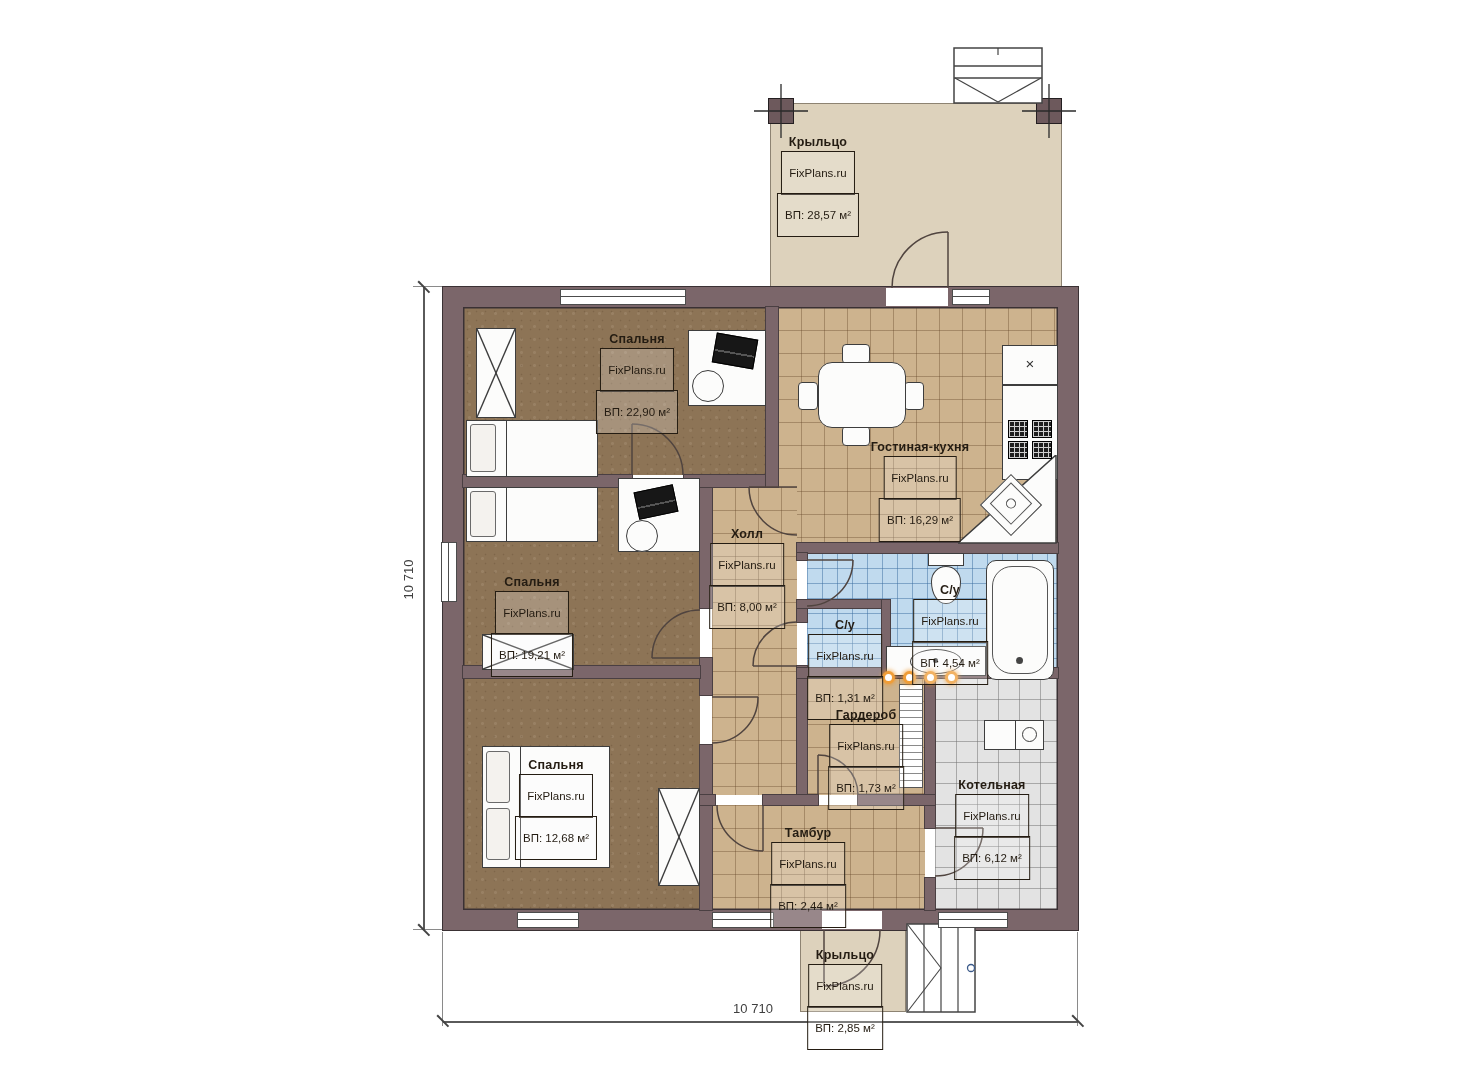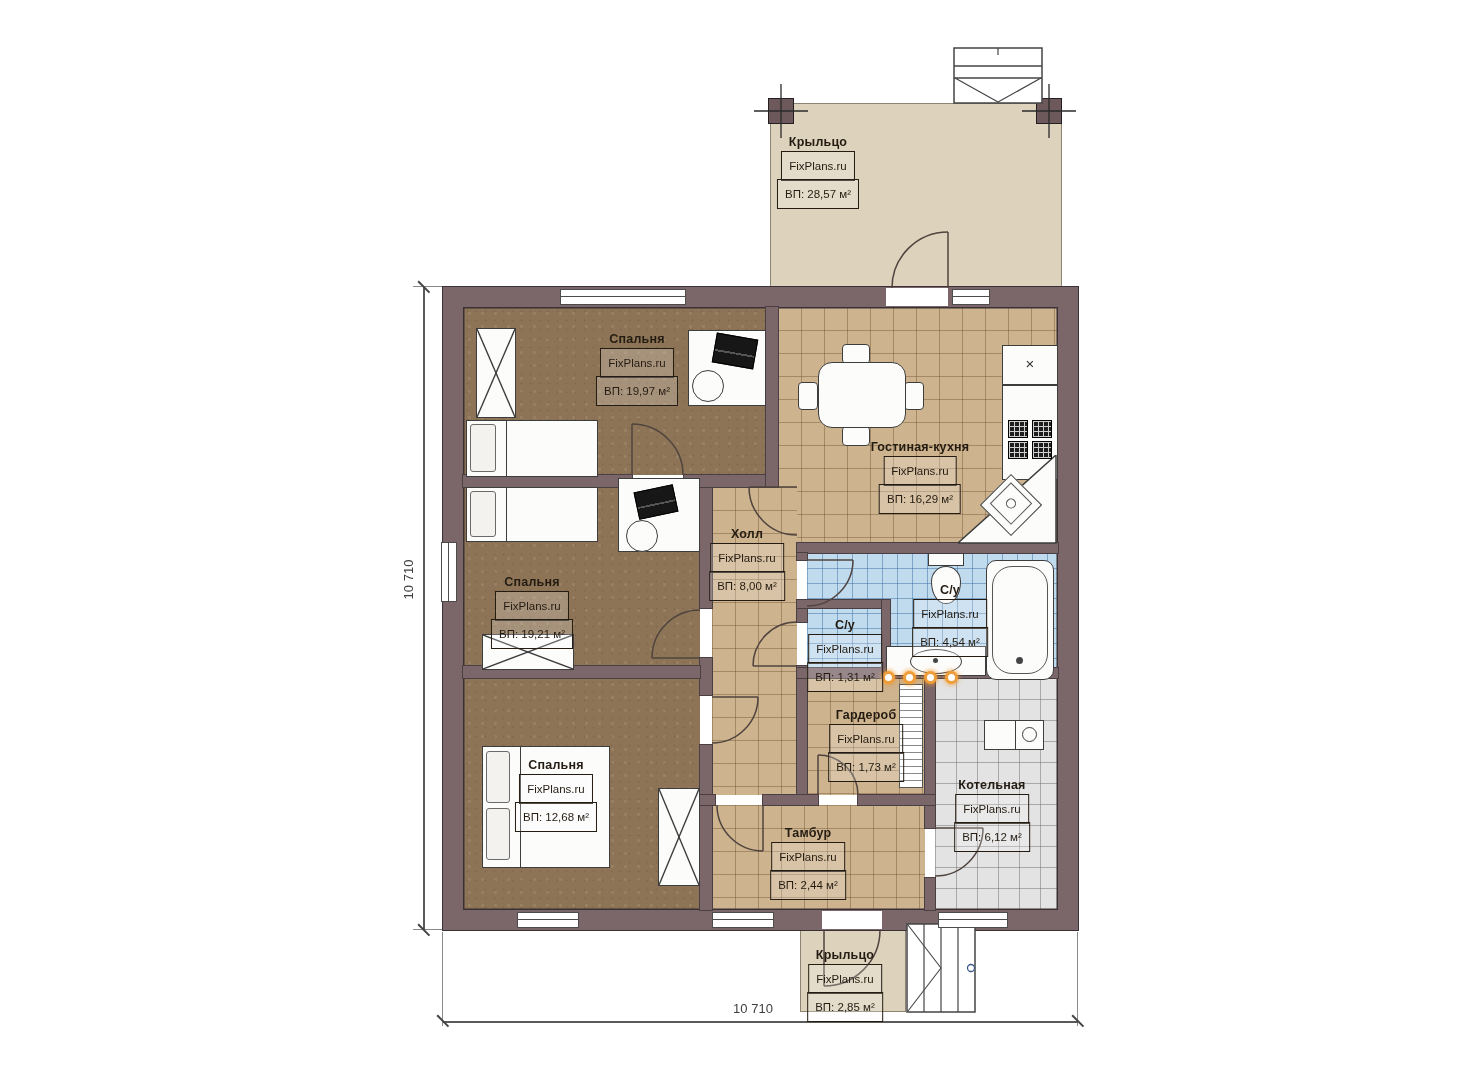--- a/index.html
+++ b/index.html
@@ -32,21 +32,21 @@
   .burner{background:#1e1e1e;border:1px solid #000;z-index:4;
      background-image:repeating-linear-gradient(0deg,#cfcfcf 0 1px,transparent 1px 5px),repeating-linear-gradient(90deg,#cfcfcf 0 1px,transparent 1px 5px);}
   .laptop{background:#171717;border:1px solid #000;z-index:4;
      background-image:linear-gradient(transparent 55%,#555 55%,#555 62%,transparent 62%);}
   .shelf{background:#fff;border:1px solid #555;z-index:3;
      background-image:repeating-linear-gradient(0deg,transparent 0 6px,#8a8a8a 6px 7px);}
   .dot{background:#fff;border:3.5px solid #ef9d38;border-radius:50%;box-shadow:0 0 4px 1px rgba(240,150,40,.75);z-index:5;}
   .col{background:#6d595c;border:1.6px solid #241f21;z-index:2;}
   .label{position:absolute;transform:translateX(-50%);display:flex;flex-direction:column;align-items:center;z-index:6;color:#241c12;}
   .label .name{font-weight:bold;font-size:12.5px;margin-bottom:2px;white-space:nowrap;letter-spacing:.2px;}
-  .label .box{border:1.6px solid #241c12;background:rgba(255,255,255,.22);font-size:11.5px;padding:8px 7px;white-space:nowrap;}
+  .label .box{border:1.6px solid #241c12;background:rgba(255,255,255,.22);font-size:11.5px;padding:15px 7px;white-space:nowrap;}
   .label .box + .box{margin-top:-1.6px;}
   .dim-line{background:#5a5a5a;z-index:1;}
   .ext{background:#8a8a8a;z-index:1;}
   .tick{width:16px;height:1.5px;background:#444;transform:rotate(45deg);z-index:1;position:absolute;}
   .dim-text{position:absolute;font-size:13px;color:#3f3f3f;text-align:center;z-index:1;}
   svg.overlay{position:absolute;left:0;top:0;z-index:4;pointer-events:none;}
   svg.glyph{position:absolute;z-index:3;pointer-events:none;}
 </style>
 </head>
 <body>
@@ -229,21 +229,21 @@
   </svg>
 
   <div class="label" style="left:818px;top:135px;">
     <div class="name">Крыльцо</div>
     <div class="box">FixPlans.ru</div>
     <div class="box">ВП: 28,57 м²</div>
   </div>
   <div class="label" style="left:637px;top:332px;">
     <div class="name">Спальня</div>
     <div class="box">FixPlans.ru</div>
-    <div class="box">ВП: 19,97 м²</div>
+    <div class="box">ВП: 22,90 м²</div>
   </div>
   <div class="label" style="left:920px;top:440px;">
     <div class="name">Гостиная-кухня</div>
     <div class="box">FixPlans.ru</div>
     <div class="box">ВП: 16,29 м²</div>
   </div>
   <div class="label" style="left:747px;top:527px;justify-content:space-between;">
     <div class="name">Холл</div>
     <div class="box">FixPlans.ru</div>
     <div class="box">ВП: 8,00 м²</div>

